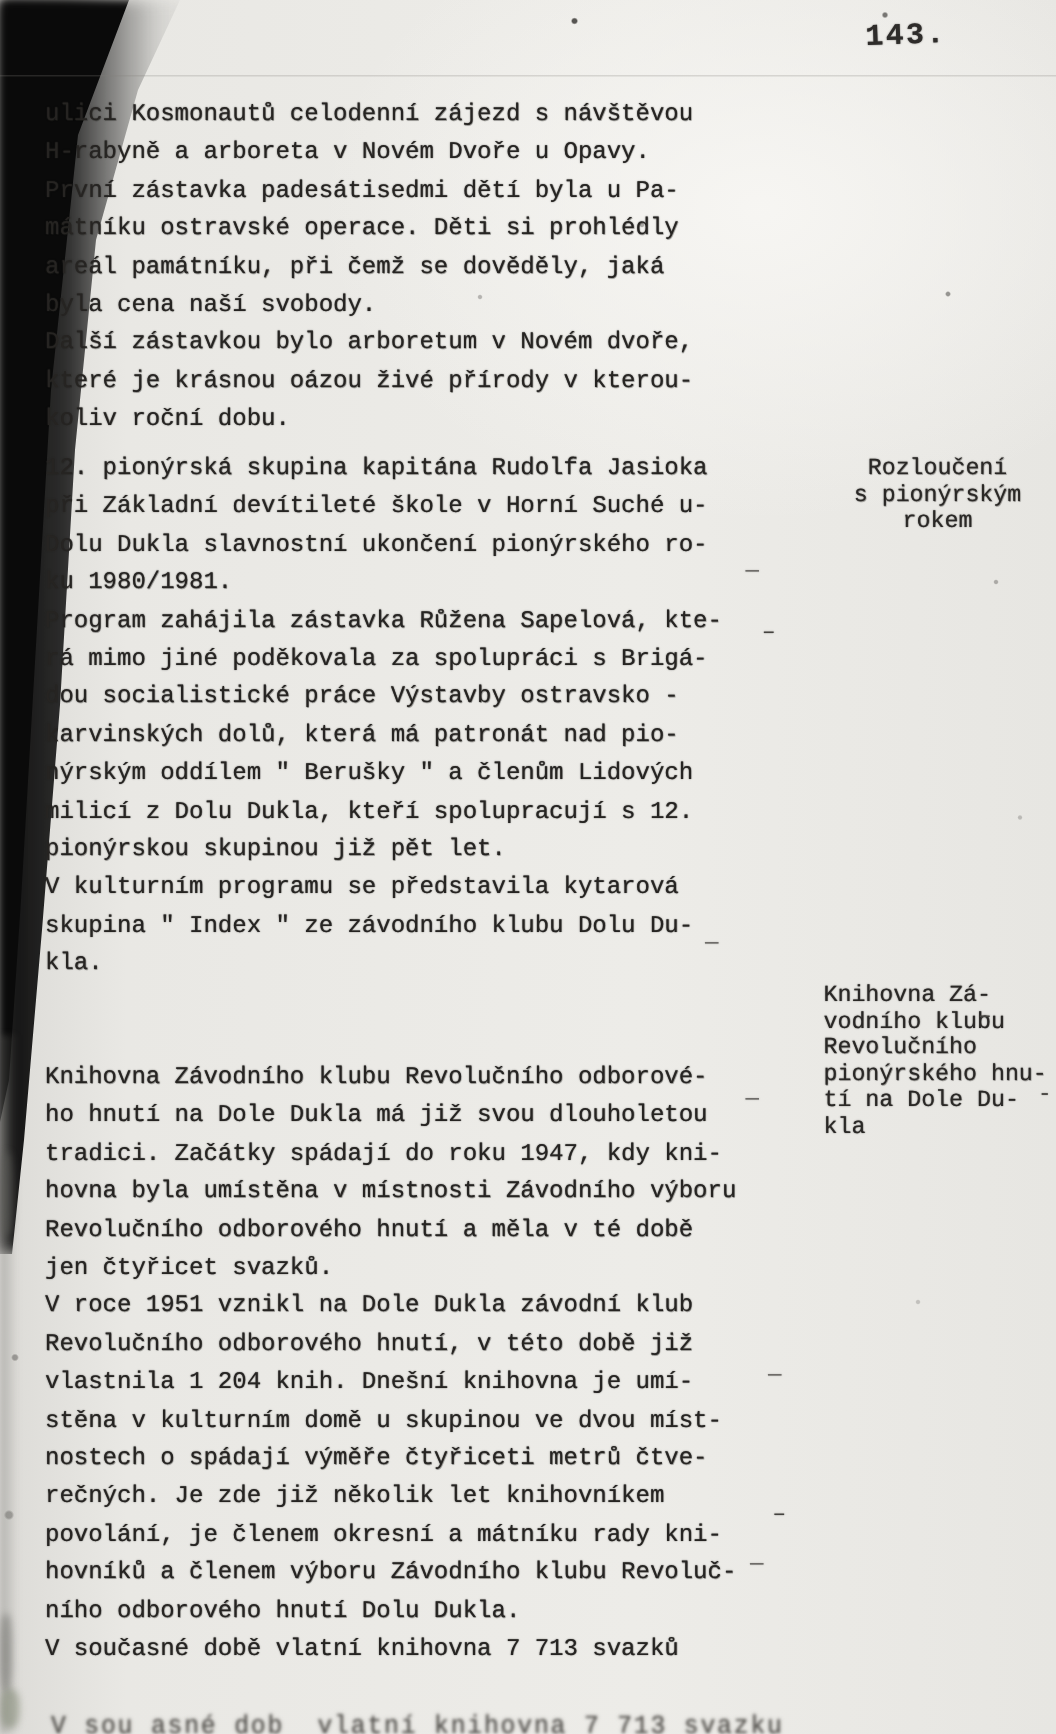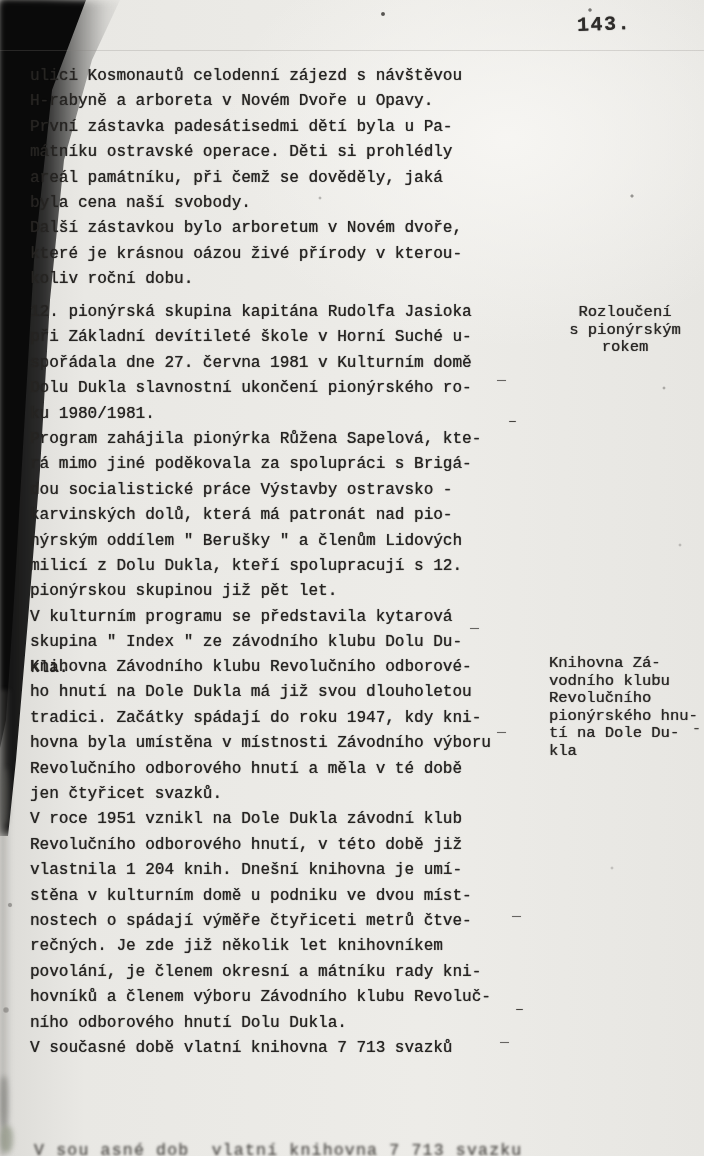--- a/index.html
+++ b/index.html
@@ -89,45 +89,44 @@
         <div class="line">mátníku ostravské operace. Děti si prohlédly</div>
         <div class="line">areál památníku, při čemž se dověděly, jaká</div>
         <div class="line">byla cena naší svobody.</div>
         <div class="line">Další zástavkou bylo arboretum v Novém dvoře,</div>
         <div class="line">které je krásnou oázou živé přírody v kterou-</div>
         <div class="line">koliv roční dobu.</div>
       </div>
       <div class="paragraph" style="top: 300px;">
         <div class="line">12. pionýrská skupina kapitána Rudolfa Jasioka</div>
         <div class="line">při Základní devítileté škole v Horní Suché u-</div>
-        <div class="line">spořádala dne 27. června 1981 v Kulturním domě</div>
         <div class="line">Dolu Dukla slavnostní ukončení pionýrského ro-</div>
         <div class="line">ku 1980/1981.</div>
-        <div class="line">Program zahájila pionýrka Růžena Sapelová, kte-</div>
+        <div class="line">Program zahájila zástavka Růžena Sapelová, kte-</div>
         <div class="line">rá mimo jiné poděkovala za spolupráci s Brigá-</div>
         <div class="line">dou socialistické práce Výstavby ostravsko -</div>
         <div class="line">karvinských dolů, která má patronát nad pio-</div>
         <div class="line">nýrským oddílem " Berušky " a členům Lidových</div>
         <div class="line">milicí z Dolu Dukla, kteří spolupracují s 12.</div>
         <div class="line">pionýrskou skupinou již pět let.</div>
         <div class="line">V kulturním programu se představila kytarová</div>
         <div class="line">skupina " Index " ze závodního klubu Dolu Du-</div>
         <div class="line">kla.</div>
       </div>
-      <div class="paragraph" style="top: 655px;">
+      <div class="paragraph" style="top: 706px;">
         <div class="line">Knihovna Závodního klubu Revolučního odborové-</div>
         <div class="line">ho hnutí na Dole Dukla má již svou dlouholetou</div>
         <div class="line">tradici. Začátky spádají do roku 1947, kdy kni-</div>
         <div class="line">hovna byla umístěna v místnosti Závodního výboru</div>
         <div class="line">Revolučního odborového hnutí a měla v té době</div>
         <div class="line">jen čtyřicet svazků.</div>
         <div class="line">V roce 1951 vznikl na Dole Dukla závodní klub</div>
         <div class="line">Revolučního odborového hnutí, v této době již</div>
         <div class="line">vlastnila 1 204 knih. Dnešní knihovna je umí-</div>
-        <div class="line">stěna v kulturním domě u podniku ve dvou míst-</div>
+        <div class="line">stěna v kulturním domě u skupinou ve dvou míst-</div>
         <div class="line">nostech o spádají výměře čtyřiceti metrů čtve-</div>
         <div class="line">rečných. Je zde již několik let knihovníkem</div>
         <div class="line">povolání, je členem okresní a mátníku rady kni-</div>
         <div class="line">hovníků a členem výboru Závodního klubu Revoluč-</div>
         <div class="line">ního odborového hnutí Dolu Dukla.</div>
         <div class="line">V současné době vlatní knihovna 7 713 svazků</div>
       </div>
     </div>
   <div id="margin-notes-root">
       <div class="margin-note" style="top: 304px; text-align: center;">

